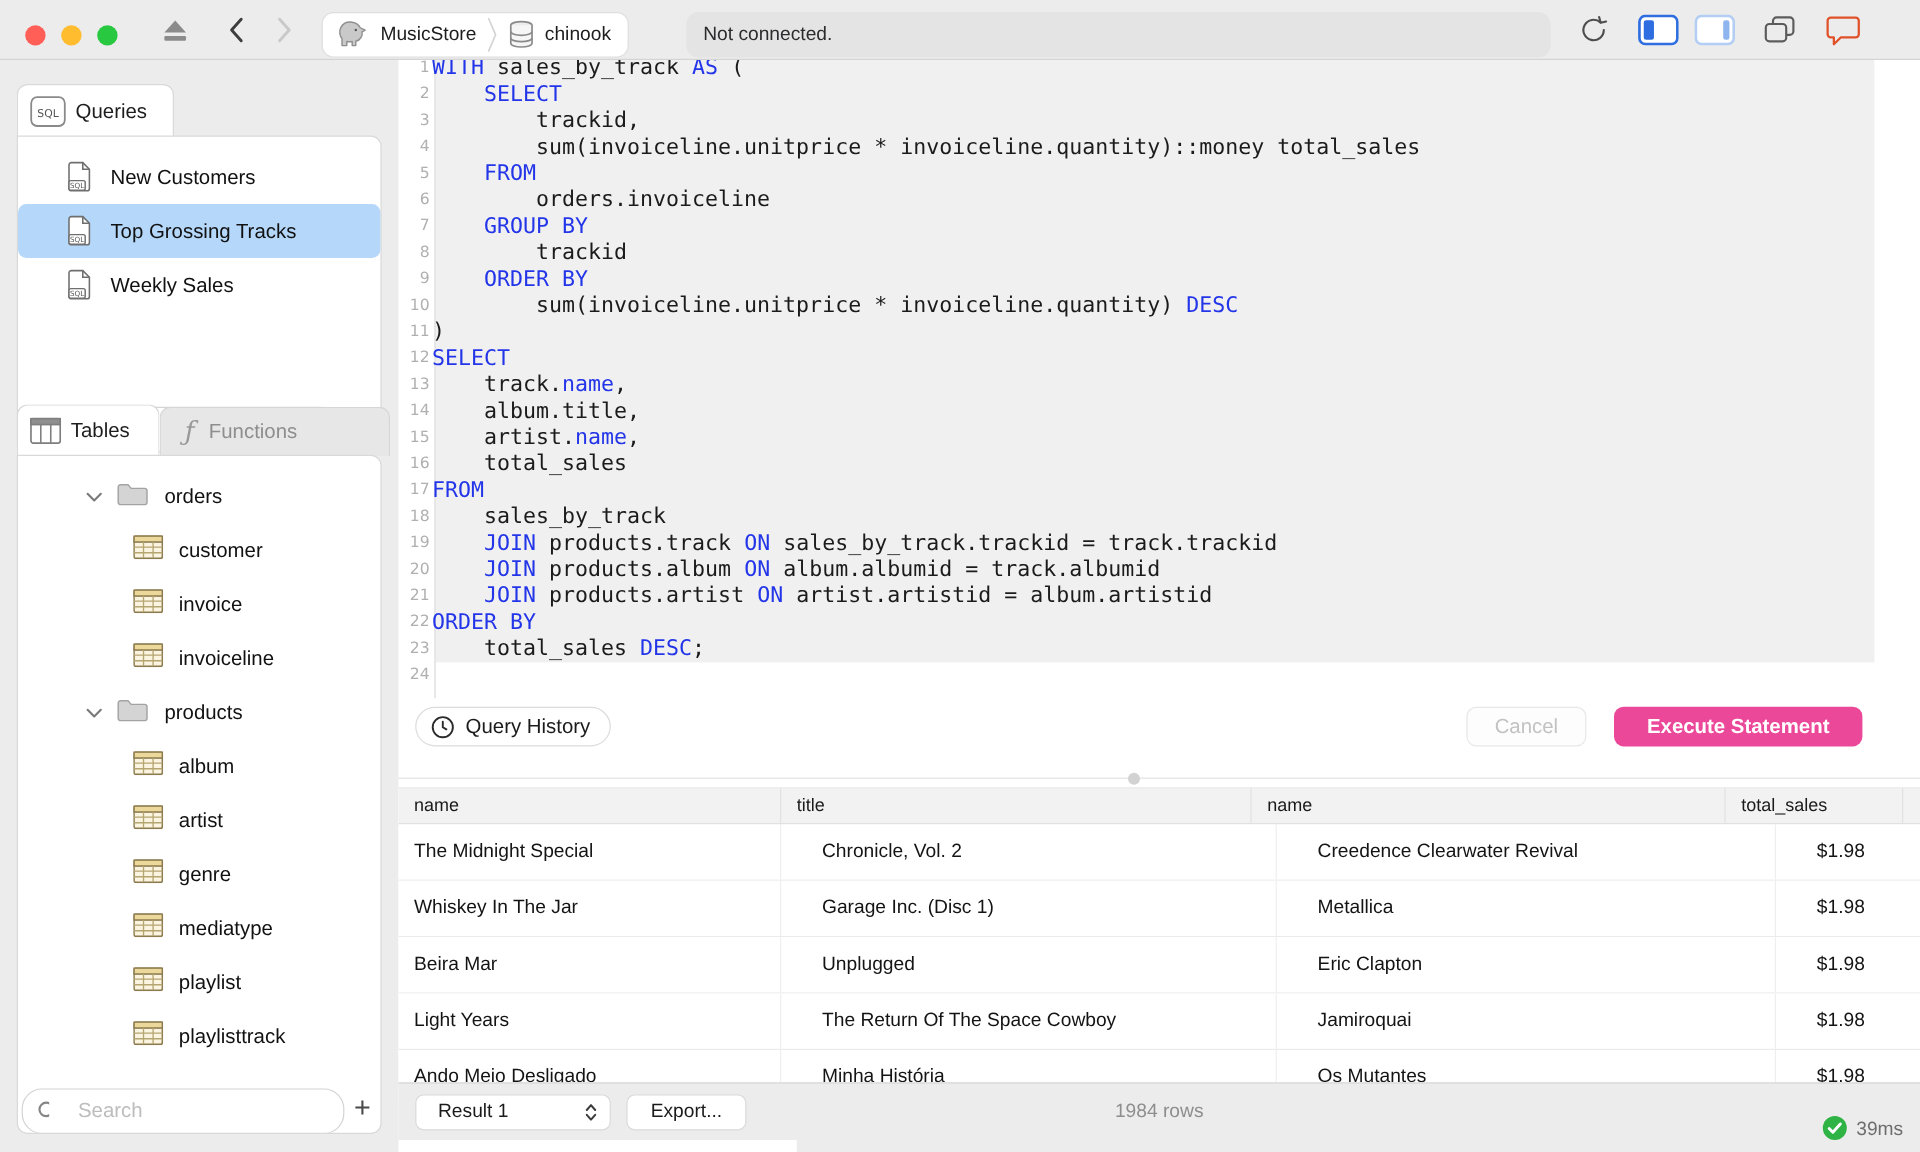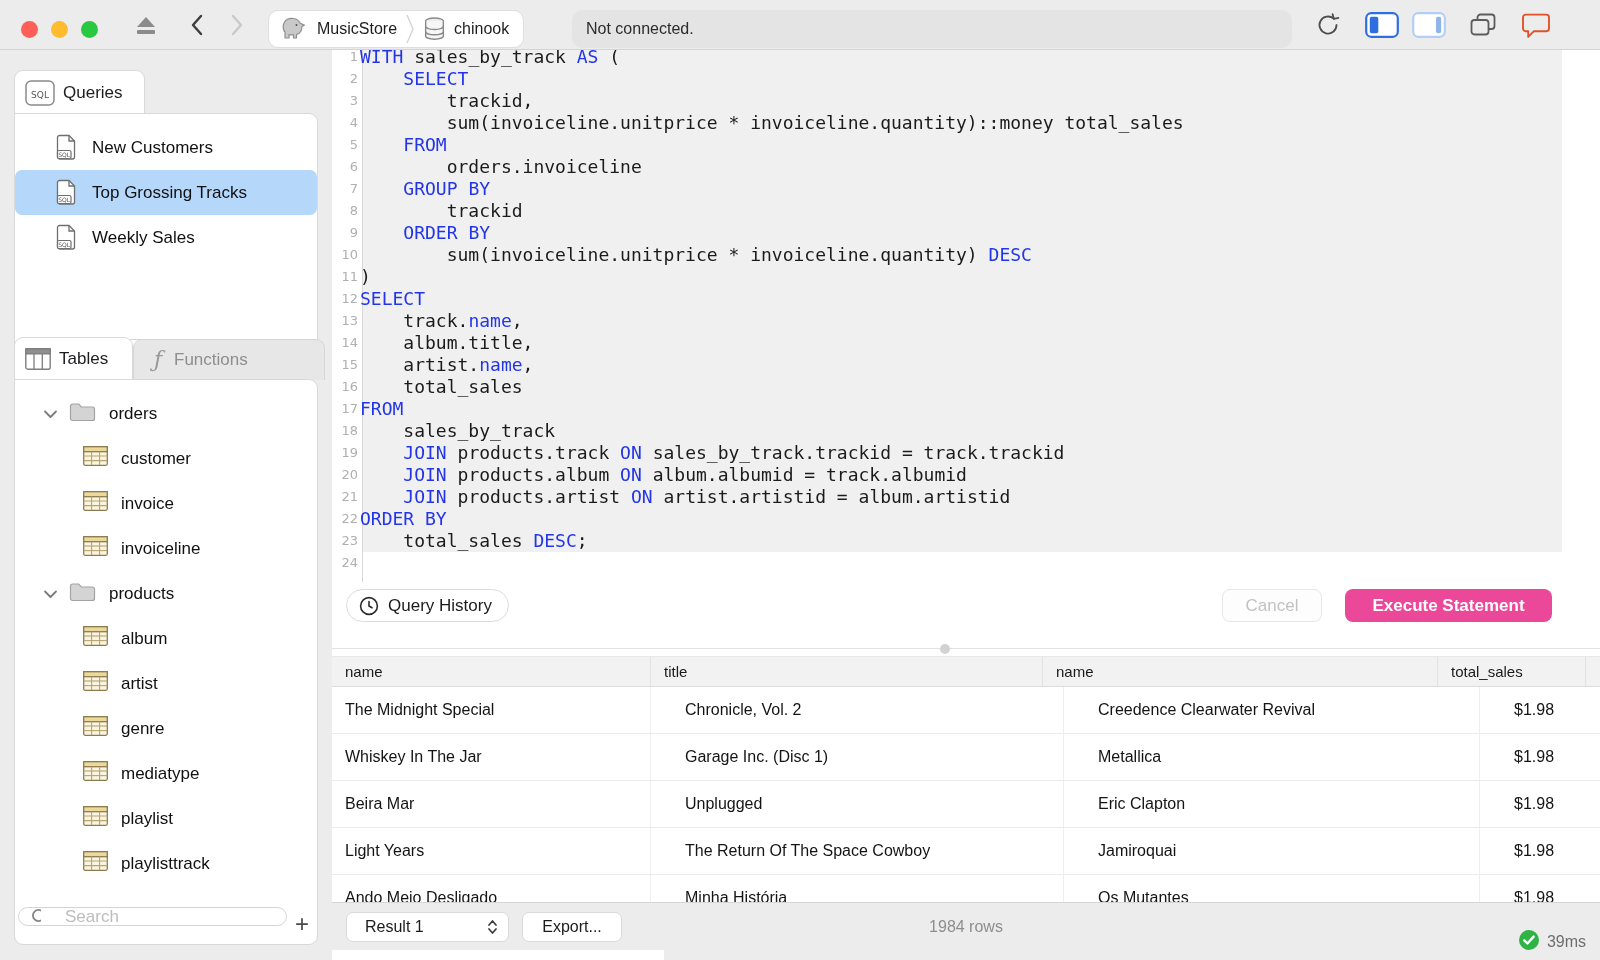--- a/index.html
+++ b/index.html
@@ -16,25 +16,25 @@
   .crumb { position:absolute; left:268px; top:10px; height:38px; background:#ffffff; border:1px solid #dedede; border-radius:10px; display:flex; align-items:center; padding:0 14px 0 10px; gap:8px; }
   .crumb-label { font-size:16px; color:#1d1d1f; }
   .status-pill { position:absolute; left:572px; top:10px; width:720px; height:38px; background:#e4e4e4; border-radius:10px; display:flex; align-items:center; padding-left:14px; font-size:16px; color:#2c2c2e; }
 
   
   .sidebar { position:absolute; left:0; top:50px; width:332px; bottom:0; background:#ececec; }
   .tab { position:absolute; display:flex; align-items:center; gap:8px; background:#fff; border:1px solid #d9d9d9; border-bottom:none; border-radius:9px 9px 0 0; padding:0 10px; font-size:17px; color:#1d1d1f; }
   .card { position:absolute; background:#fff; border:1px solid #d9d9d9; }
   .q-item { display:flex; align-items:center; gap:14px; height:45px; padding-left:41px; font-size:17px; color:#111; }
   .q-item.sel { background:#b4d7fa; border-radius:7px; }
-  .search-pill { position:absolute; height:19px; background:#fff; border:1px solid #d4d4d4; border-radius:17px; display:flex; align-items:center; gap:24px; padding-left:12px; }
+  .search-pill { position:absolute; height:38px; background:#fff; border:1px solid #d4d4d4; border-radius:17px; display:flex; align-items:center; gap:24px; padding-left:12px; }
   .search-pill input { border:none; outline:none; flex:1; font-size:17px; color:#333; background:transparent; font-family:"Liberation Sans",sans-serif; }
   .search-pill input::placeholder { color:#bdbdbd; }
   .plus-btn { position:absolute; width:26px; height:33px; font-size:24px; color:#4a4a4a; display:flex; align-items:center; justify-content:center; font-weight:300; }
-  .tree-row { display:flex; align-items:center; height:45px; font-size:17px; color:#111; }
+  .tree-row { display:flex; align-items:center; height:45px; font-size:17px; color:#111;padding-left:28px; }
   .tree-row .chev { width:20px; margin-left:28px; display:flex; }
   .tree-row.folder .icon { margin-left:6px; }
   .tree-row.table .icon { margin-left:68px; }
   .tree-row .lbl { margin-left:13px; }
 
   
   .main { position:absolute; left:332px; top:50px; right:0; bottom:0; background:#ffffff; }
   .editor { position:absolute; left:0; top:0; right:0; height:532px; overflow:hidden; }
   .gutter-sep { position:absolute; left:30px; top:0; bottom:0; width:1px; background:#d9d9d9; }
   .stmt-bg { position:absolute; left:31px; top:-4px; height:506px; right:38px; background:#f0f0f0; }

